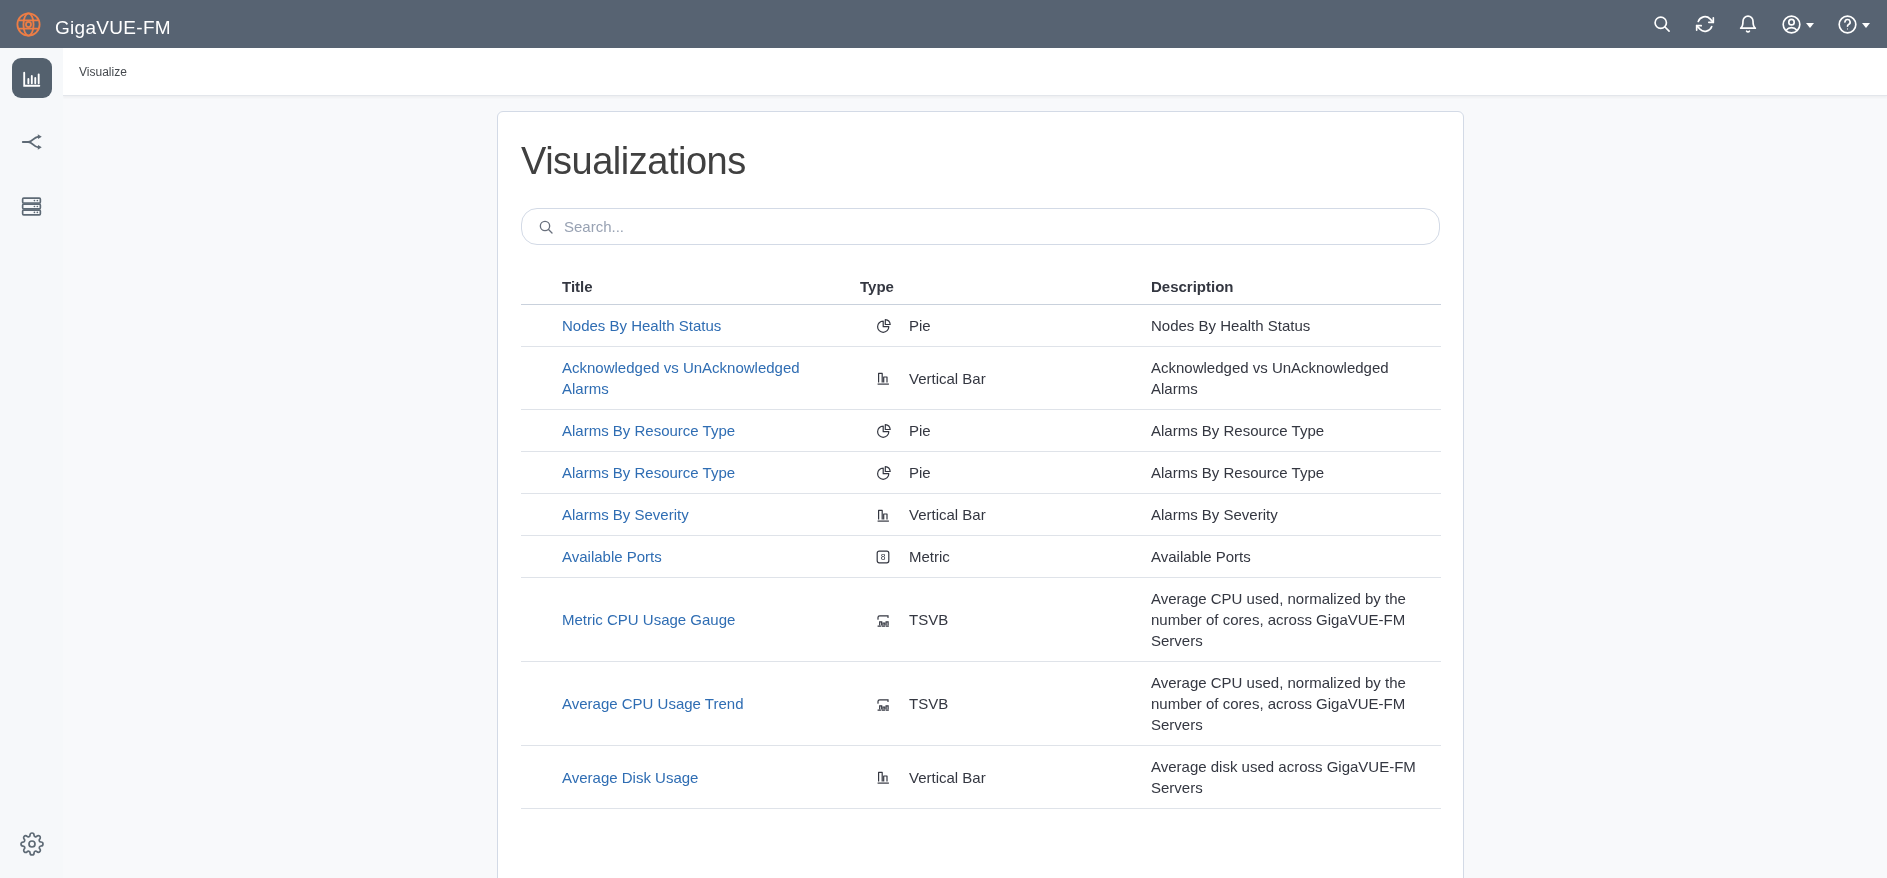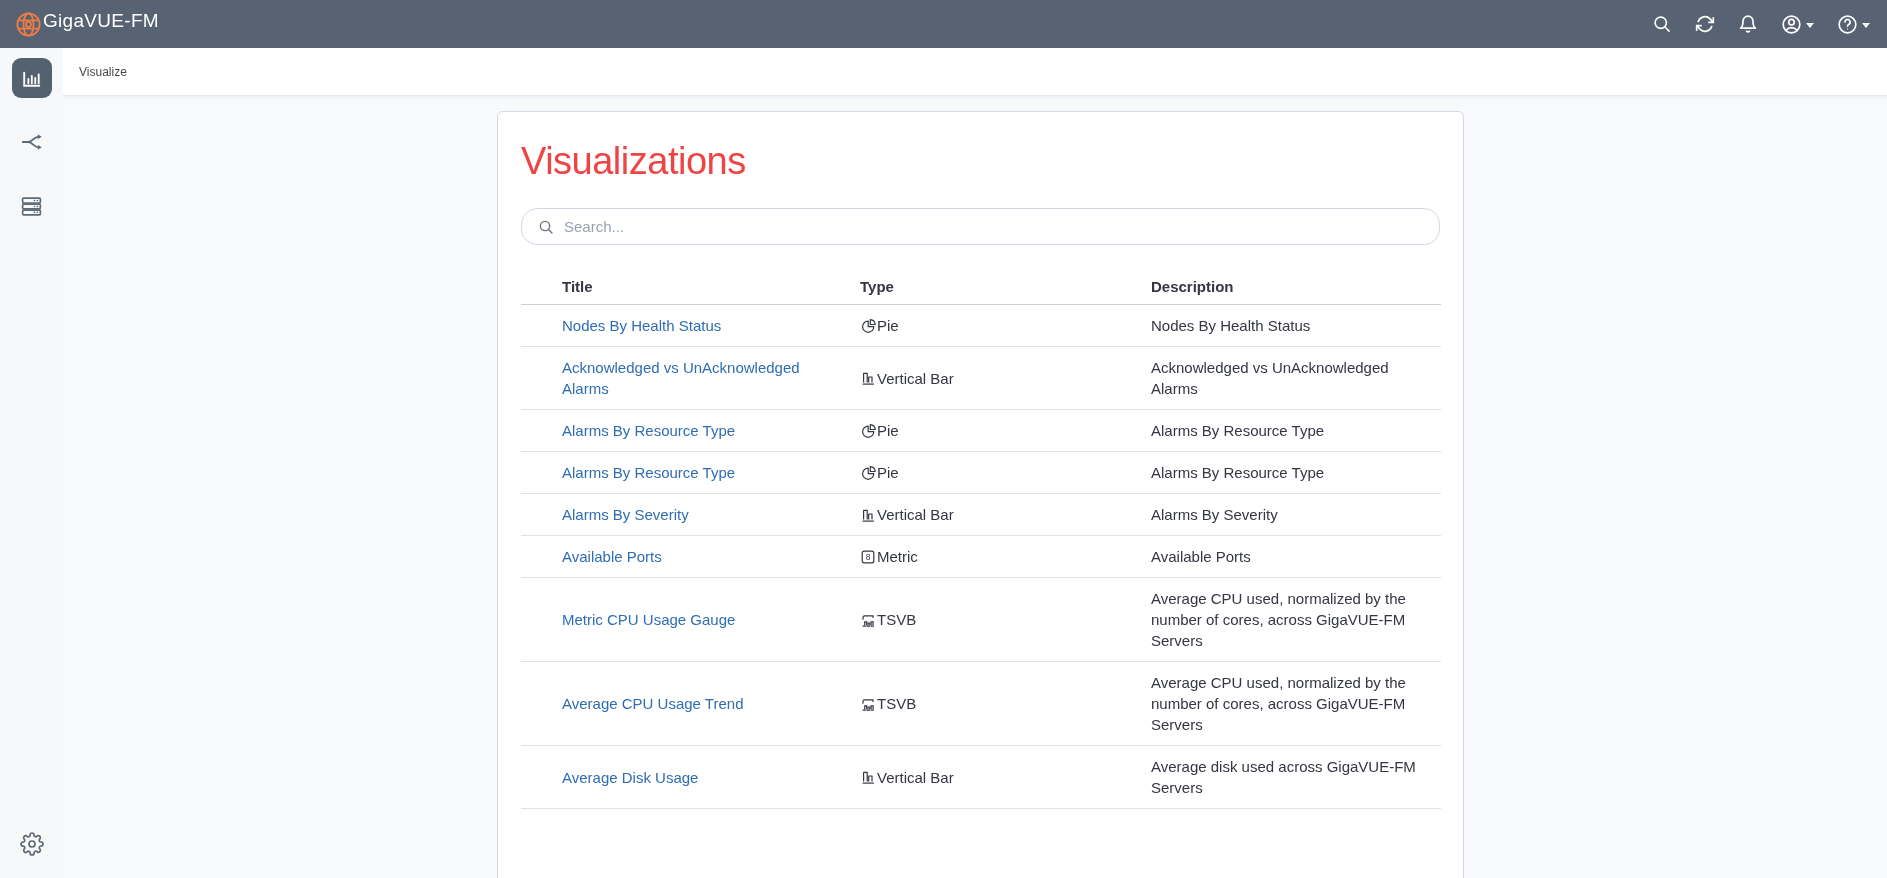--- a/index.html
+++ b/index.html
@@ -2,21 +2,21 @@
 <html><head>
 <meta charset="utf-8">
 <style>
   * { margin:0; padding:0; box-sizing:border-box; }
   html,body { width:1887px; height:878px; overflow:hidden; background:#f8f9fb;
               font-family:"Liberation Sans","DejaVu Sans",sans-serif; }
 
   
   .navbar { position:absolute; top:0; left:0; width:1887px; height:48px;
             background:#576372; display:flex; align-items:center; padding:0 10px 0 14px; z-index:30; }
-  .brand { display:flex; align-items:flex-start; }
+  .brand { display:flex; align-items:flex-end; gap:12px; }
   .brand-logo { width:29px; height:29px; display:flex; align-items:center; justify-content:center; }
   .brand-title { color:#ffffff; font-size:19px; font-weight:500; letter-spacing:.3px; }
   .nav-actions { margin-left:auto; display:flex; align-items:center; gap:9px; }
   .nav-btn { display:flex; align-items:center; gap:4px; padding:6px 7px; cursor:pointer; border-radius:4px; }
   .nav-btn svg { display:block; }
   .caret-down { width:0; height:0; border-left:4px solid transparent; border-right:4px solid transparent;
                 border-top:5px solid #ffffff; margin-top:2px; }
 
   
   .sidebar { position:absolute; top:48px; left:0; bottom:0; width:63px; background:#f6f8fa;
@@ -30,42 +30,42 @@
   
   .topbar { position:absolute; top:48px; left:63px; right:0; height:48px; background:#ffffff;
             border-bottom:1px solid #e3e6eb; box-shadow:0 2px 2px rgba(0,0,0,0.04);
             display:flex; align-items:center; padding-left:16px; z-index:10; }
   .breadcrumb { font-size:12px; color:#45494e; }
 
   
   .content { position:absolute; top:96px; left:63px; right:0; bottom:0; background:#f8f9fb; }
   .card { margin:15px 0 0 434px; width:967px; height:820px; background:#ffffff;
           border:1px solid #d3dae6; border-radius:6px; padding:26px 23px 0 23px; }
-  .page-title { font-size:38px; line-height:46px; font-weight:300; color:#ef4444; letter-spacing:-.5px; }
+  .page-title { font-size:38px; line-height:46px; font-weight:300; color:#404040; letter-spacing:-.5px; }
 
   .search-box { margin-top:24px; height:37px; border:1px solid #d3dae6; border-radius:16px;
                 background:#ffffff; display:flex; align-items:center; padding:0 16px; }
   .search-box svg { flex:0 0 auto; margin-right:10px; }
   .search-input { border:none; outline:none; flex:1; font-size:15px; color:#343741;
                   font-family:"Liberation Sans","DejaVu Sans",sans-serif; background:transparent; }
   .search-input::placeholder { color:#98a2b3; }
 
   
   table.viz-table { margin-top:24px; width:920px; border-collapse:collapse; table-layout:fixed; }
   .viz-table col.c-title { width:339px; }
   .viz-table col.c-type  { width:291px; }
   .viz-table col.c-desc  { width:290px; }
   .viz-table th { text-align:left; font-size:15px; font-weight:700; color:#343741;
                   padding:9px 8px 9px 0; border-bottom:1px solid #c9d1dc; }
   .viz-table th.h-title { padding-left:41px; }
   .viz-table td { font-size:15px; color:#343741; line-height:21px; vertical-align:middle;
                   padding:10px 14px 10px 0; border-bottom:1px solid #dfe3e9; }
   .viz-table td.col-title { padding-left:41px; }
   .viz-link { color:#2f6db3; text-decoration:none; cursor:pointer; }
-  .type-cell { display:flex; align-items:center; gap:1px; }
+  .type-cell { display:flex; align-items:center; gap:18px;margin-left:15px; }
   .type-icon { width:16px; height:16px; display:inline-flex; }
   .type-icon svg { display:block; }
 </style>
 </head>
 <body>
 
 <header class="navbar">
   <div class="brand">
     <span class="brand-logo">
       <svg width="29" height="29" viewBox="0 0 24 24" fill="none" stroke="#ED7D45" stroke-width="1.5">

